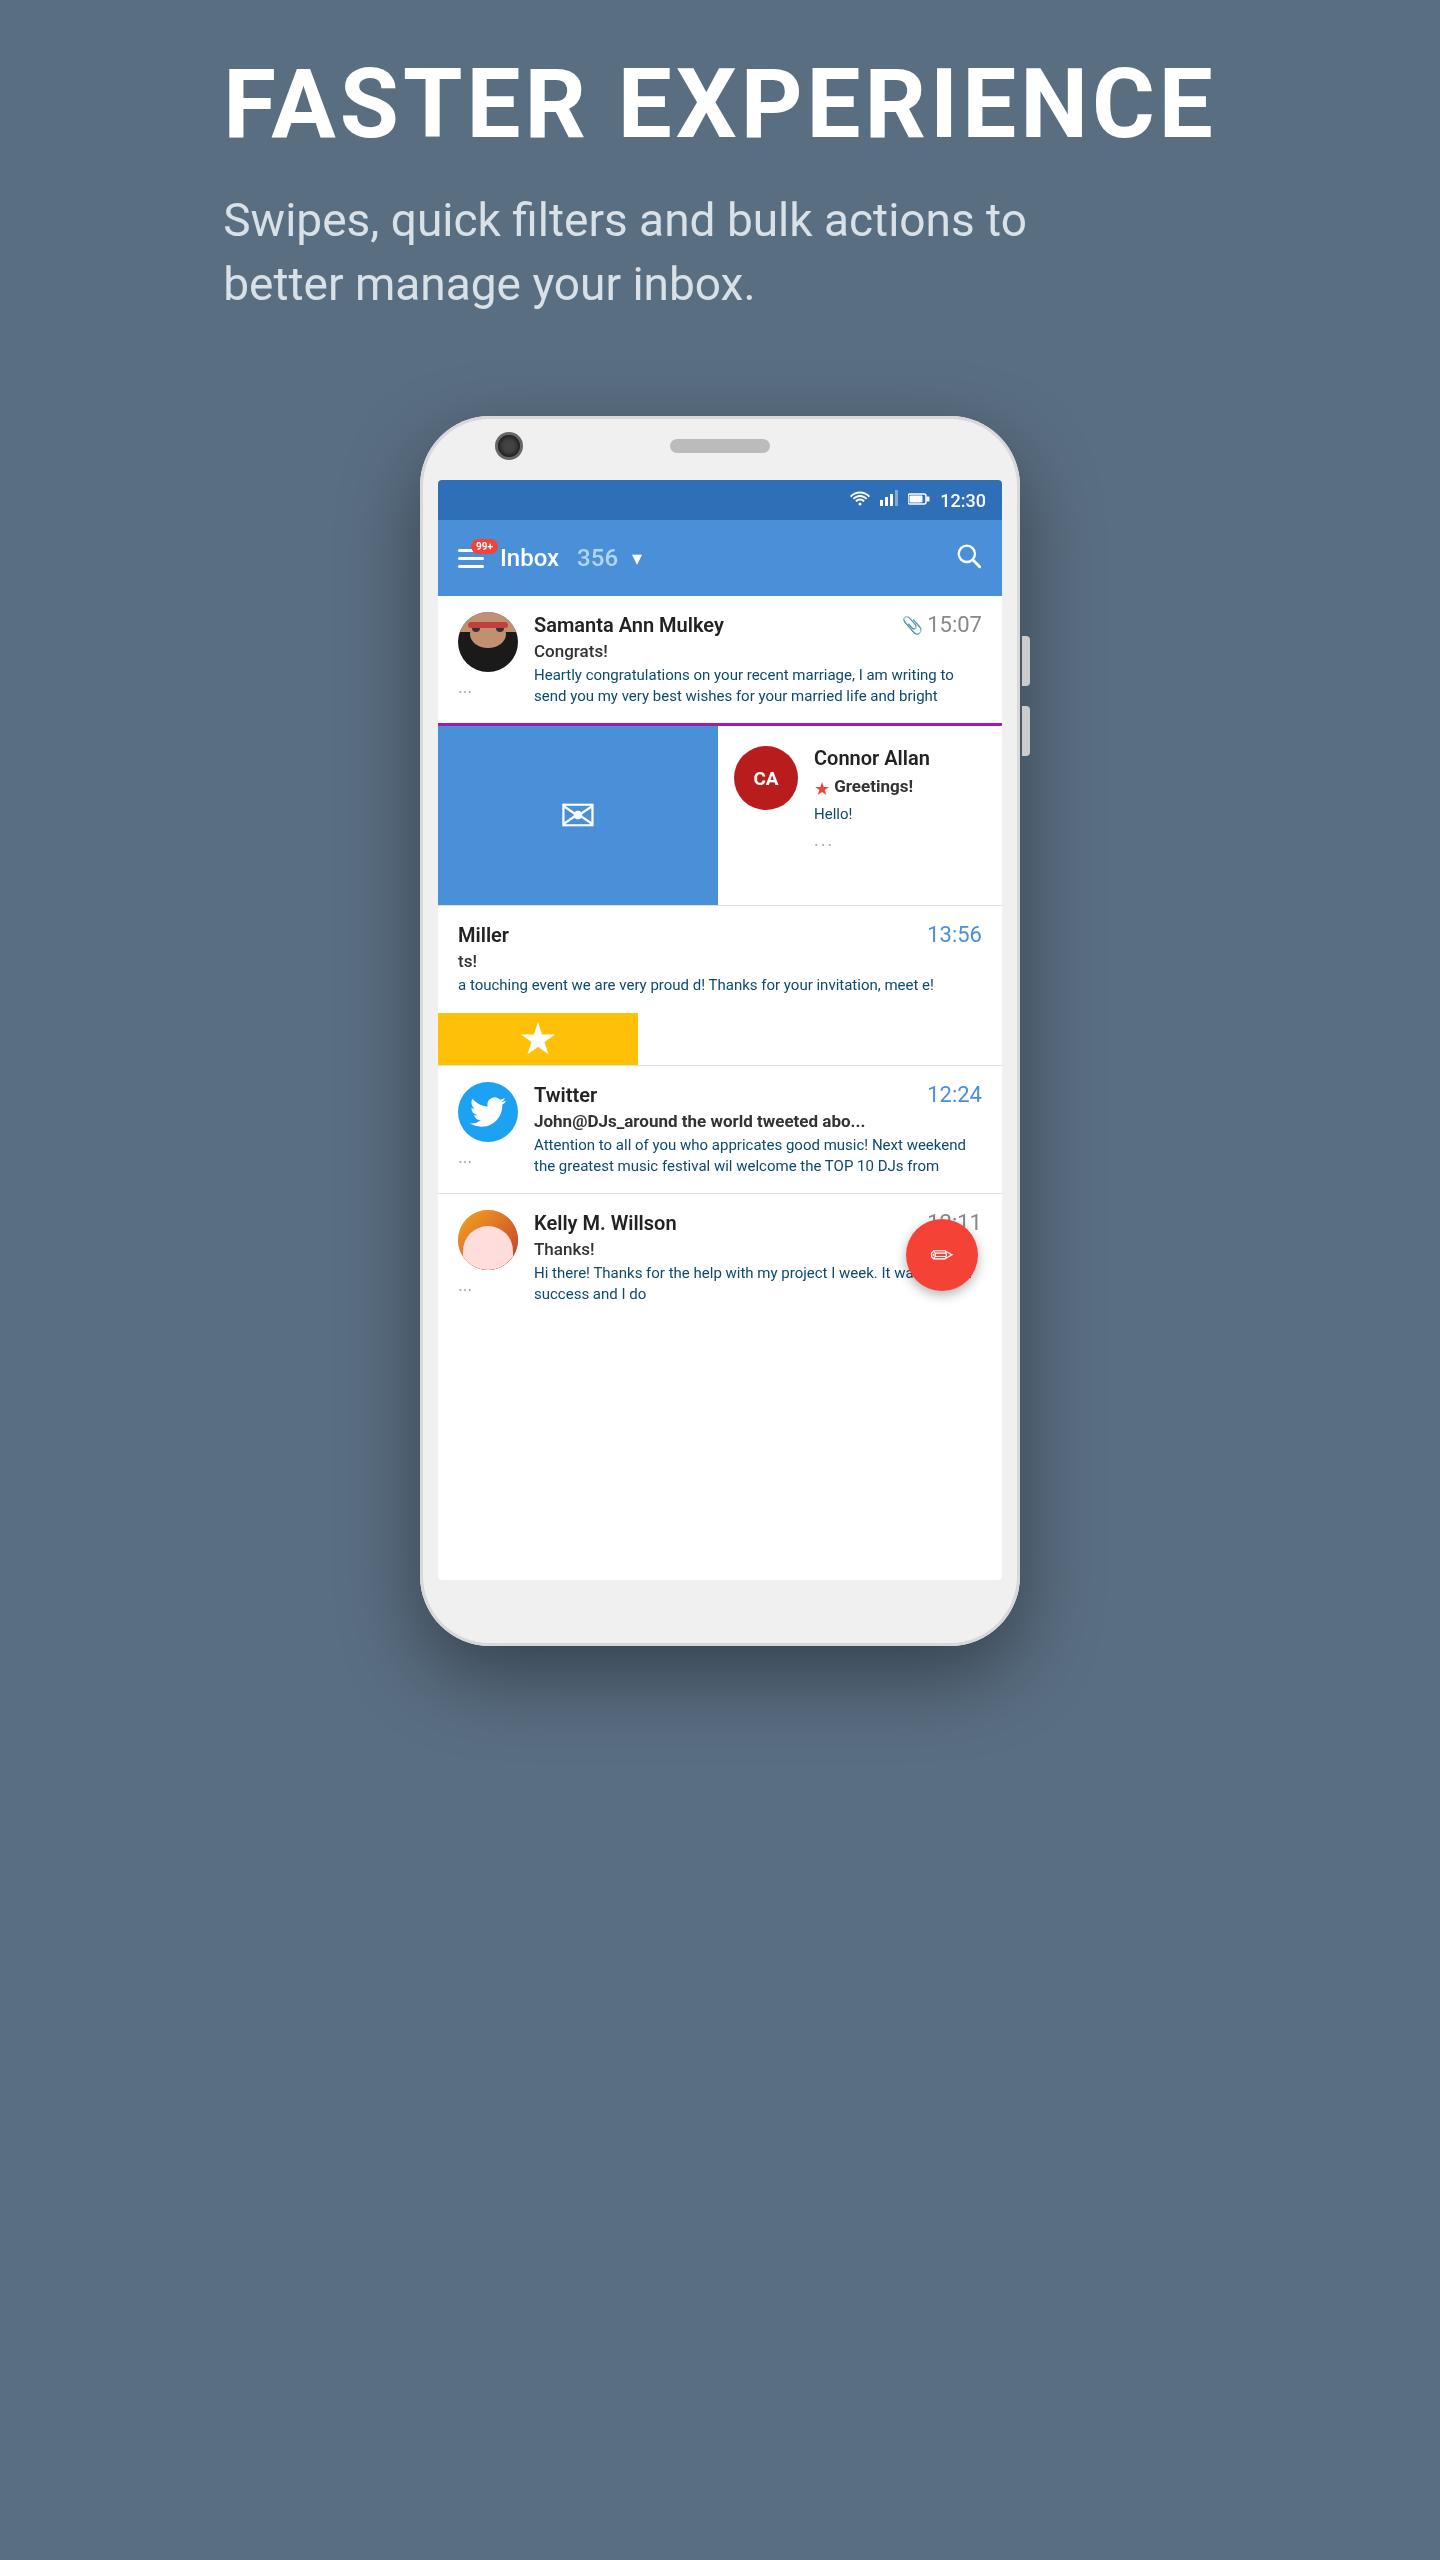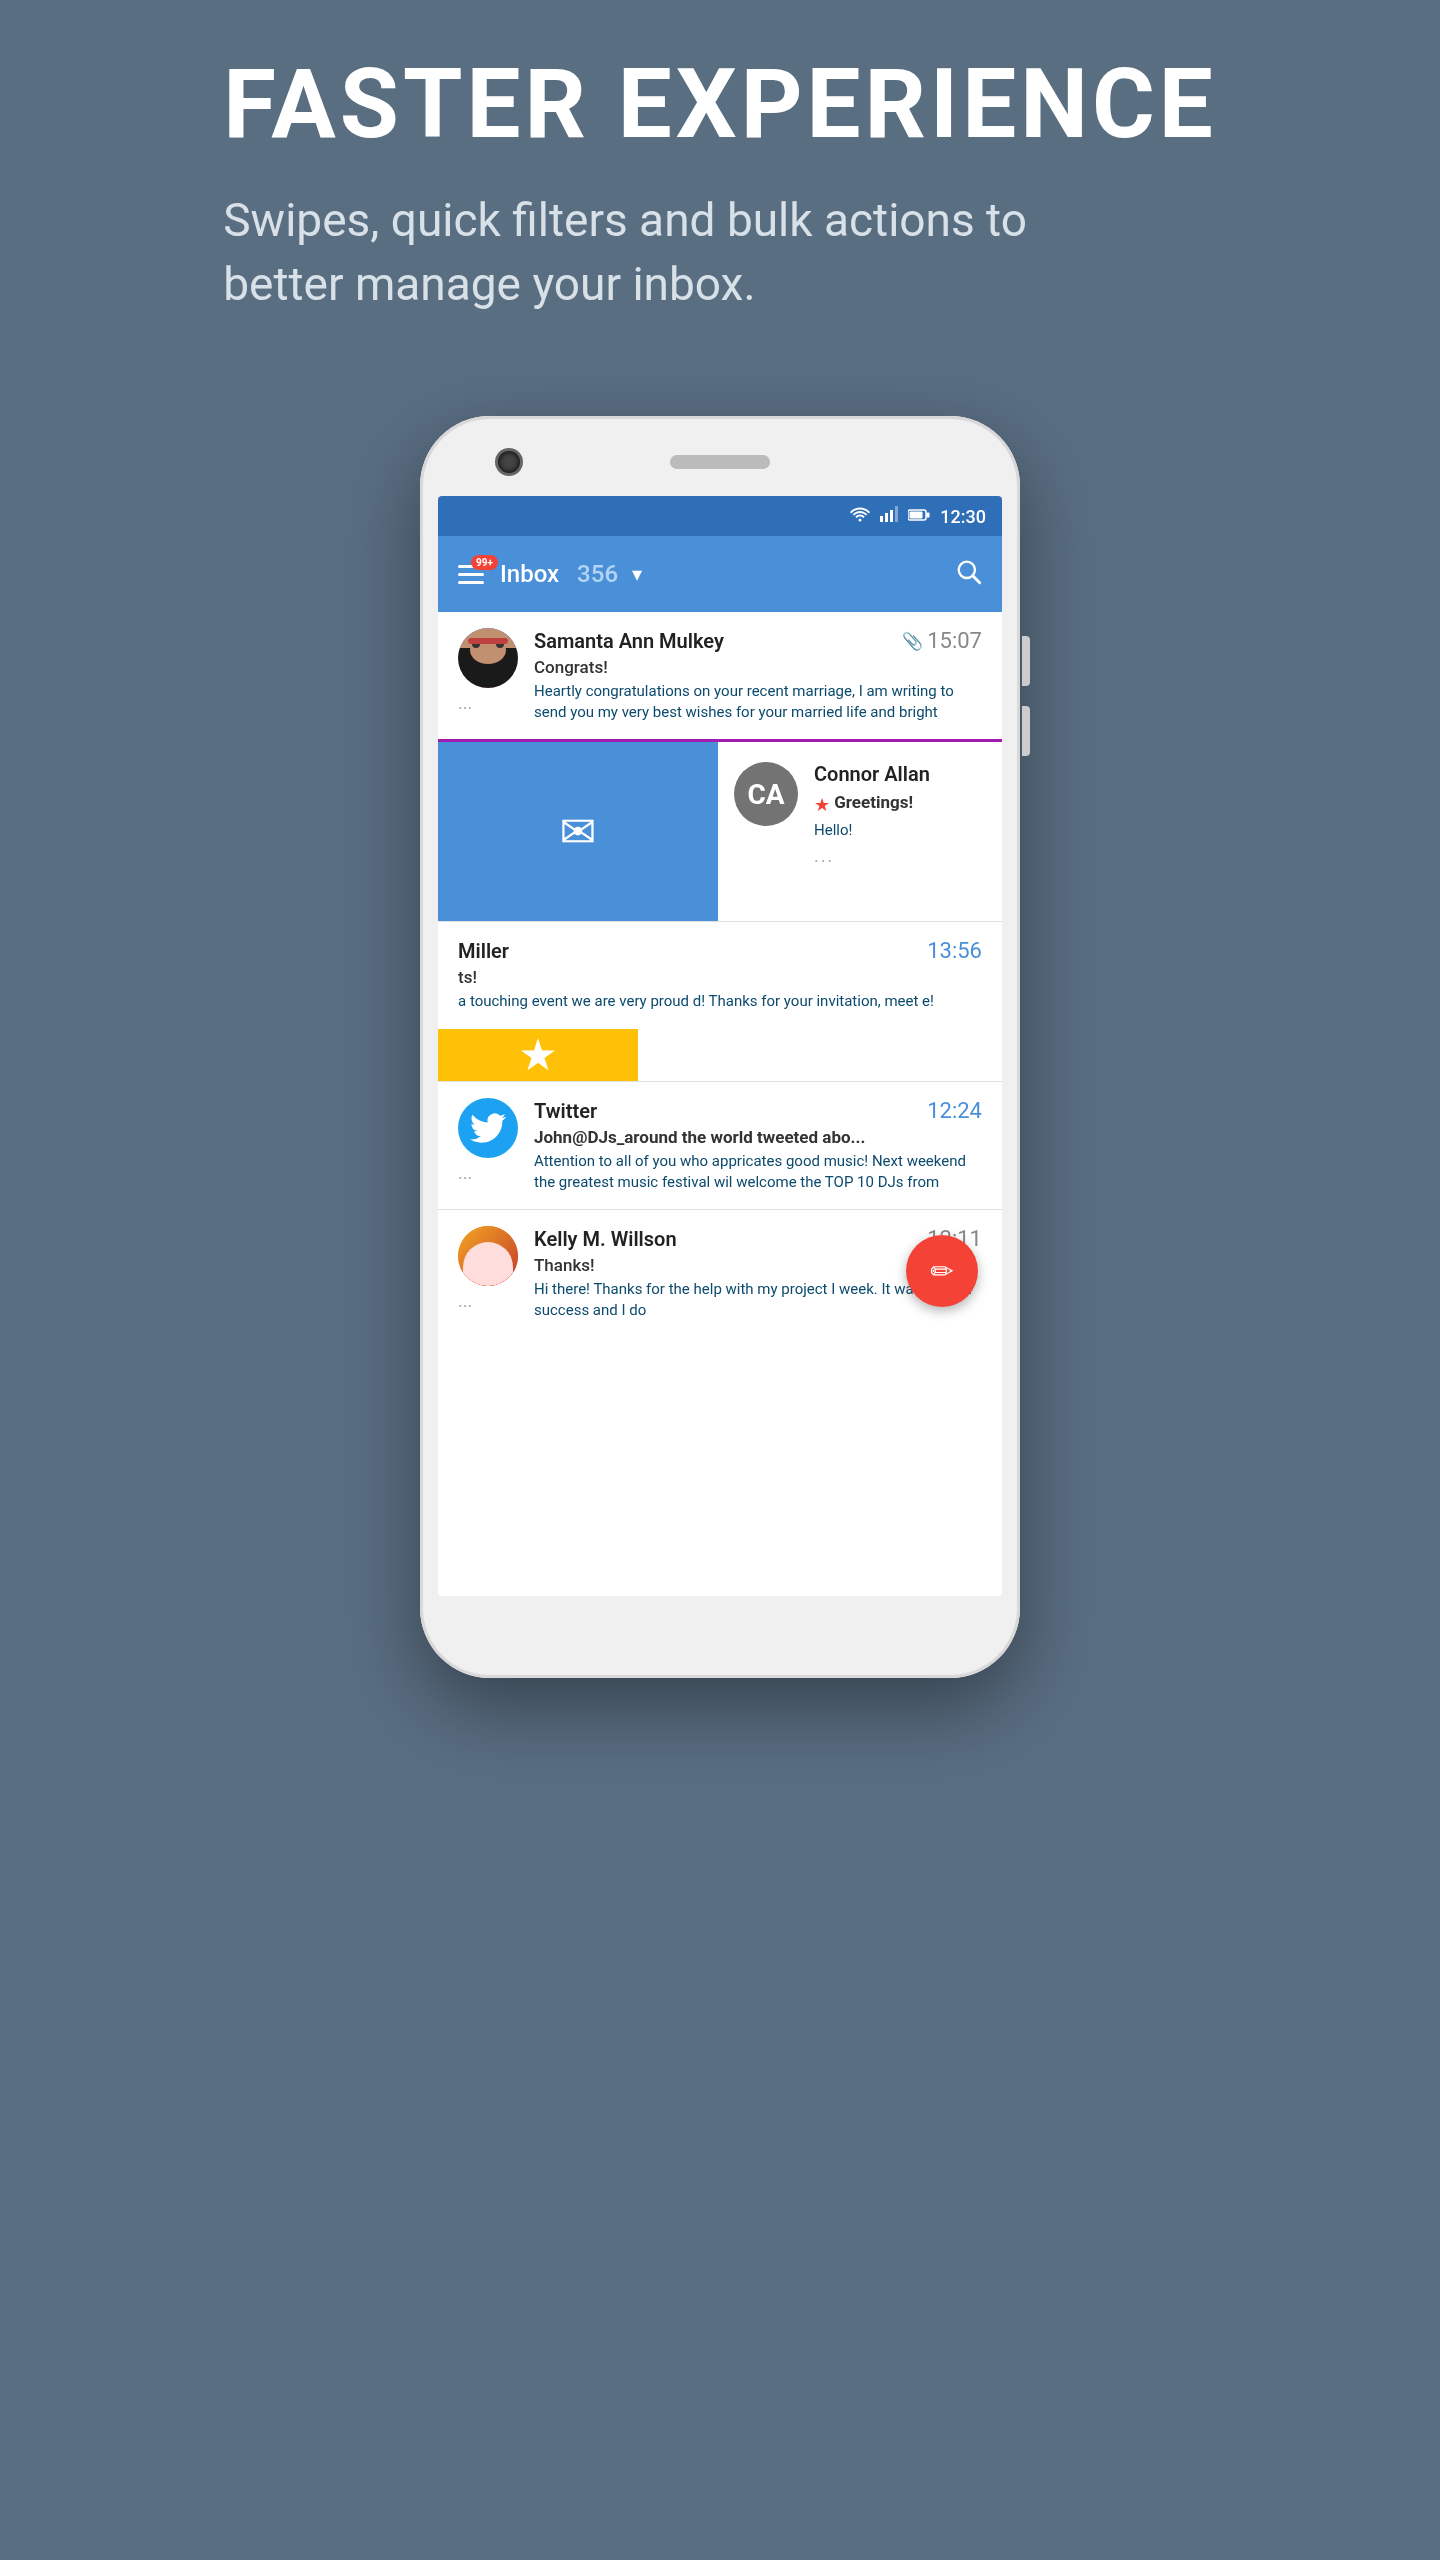--- a/index.html
+++ b/index.html
@@ -39,21 +39,21 @@
       display: flex;
       justify-content: center;
       align-items: flex-start;
       margin-top: 60px;
     }
     .phone-frame {
       width: 600px;
       background: #f0f0f0;
       border-radius: 70px;
       box-shadow: 0 30px 80px rgba(0,0,0,0.4), inset 0 0 0 3px #d8d8d8;
-      padding: 28px 18px;
+      padding: 12px 18px;
       position: relative;
     }
 
     
     .phone-top {
       display: flex;
       justify-content: center;
       align-items: center;
       margin-bottom: 16px;
       position: relative;
@@ -453,21 +453,21 @@
             <div class="email-preview">Heartly congratulations on your recent marriage, I am writing to send you my very best wishes for your married life and bright</div>
           </div>
           <div class="dots-menu">···</div>
         </div>
 
         <div class="connor-item">
           <div class="connor-swipe-blue">
             <span style="color:#fff;font-size:44px;">✉</span>
           </div>
           <div class="connor-content-area">
-            <div class="avatar" style="background:#737373;margin-right:16px;font-size:28px;width:64px;height:64px;flex-shrink:0;">CA</div>
+            <div class="avatar" style="background:#b91c1c;margin-right:16px;font-size:19px;width:64px;height:64px;flex-shrink:0;">CA</div>
             <div style="flex:1;min-width:0;">
               <div class="email-header-row" style="margin-bottom:6px;">
                 <span class="sender-name">Connor Allan</span>
               </div>
               <div style="display:flex;align-items:center;margin-bottom:4px;">
                 <span style="color:#f44336;font-size:18px;margin-right:4px;">★</span>
                 <span class="email-subject" style="font-weight:700;">Greetings!</span>
               </div>
               <div class="email-preview">Hello!</div>
               <div style="margin-top:10px;">

